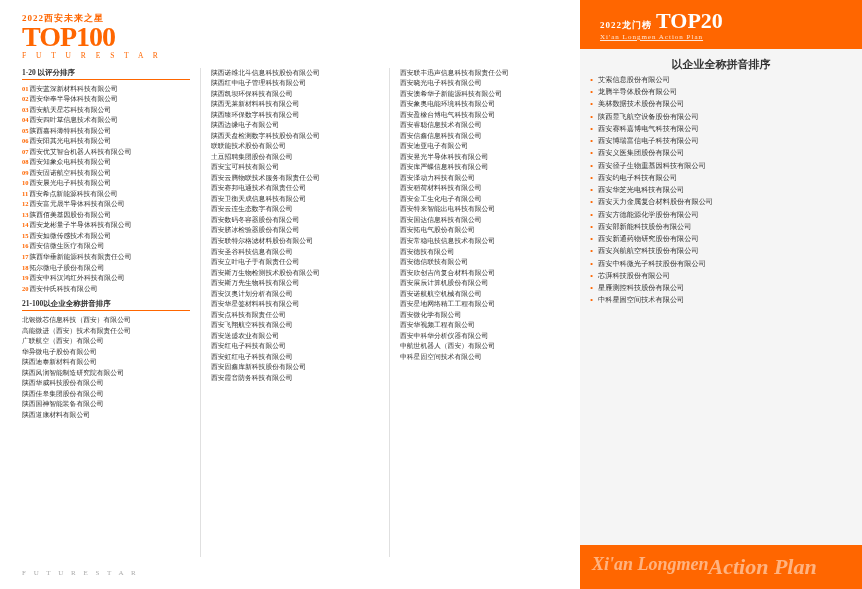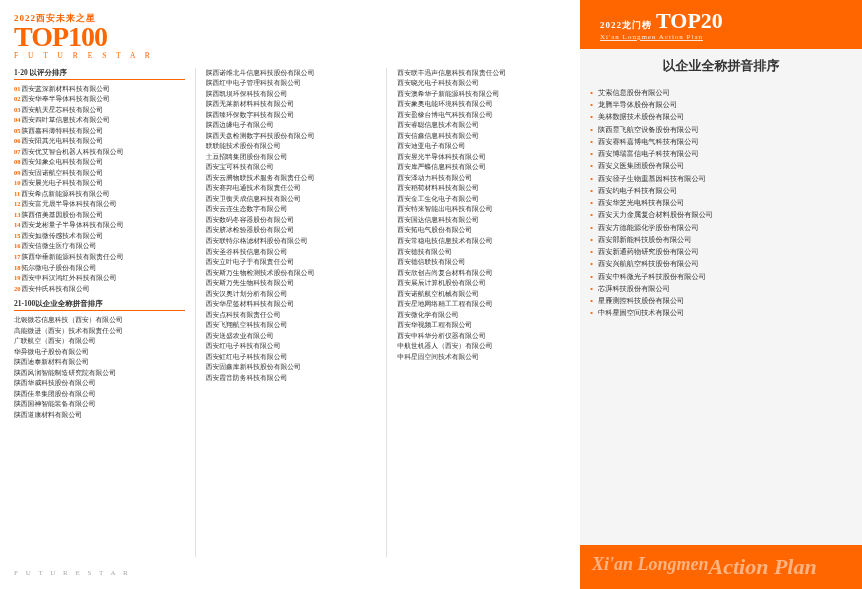--- a/index.html
+++ b/index.html
@@ -10,21 +10,21 @@
       background: #fff;
       overflow: hidden;
       display: flex;
     }
 
     
     .left-panel {
       width: 580px;
       height: 589px;
       background: #fff;
-      padding: 14px 12px 10px 14px;
+      padding: 14px 12px 10px 22px;
       display: flex;
       flex-direction: column;
       position: relative;
     }
 
     .left-header {
       display: flex;
       align-items: flex-start;
       margin-bottom: 8px;
     }
@@ -146,24 +146,24 @@
     }
 
     .right-body {
       padding: 8px 10px 4px 10px;
       flex: 1;
       display: flex;
       flex-direction: column;
     }
 
     .right-section-title {
-      font-size: 13px;
+      font-size: 11px;
       font-weight: bold;
       color: #333;
-      margin-bottom: 12px;
+      margin-bottom: 2px;
       text-align: center;
     }
 
     .right-item {
       font-size: 7.2px;
       color: #333;
       line-height: 1.7;
       padding-left: 8px;
       position: relative;
     }

